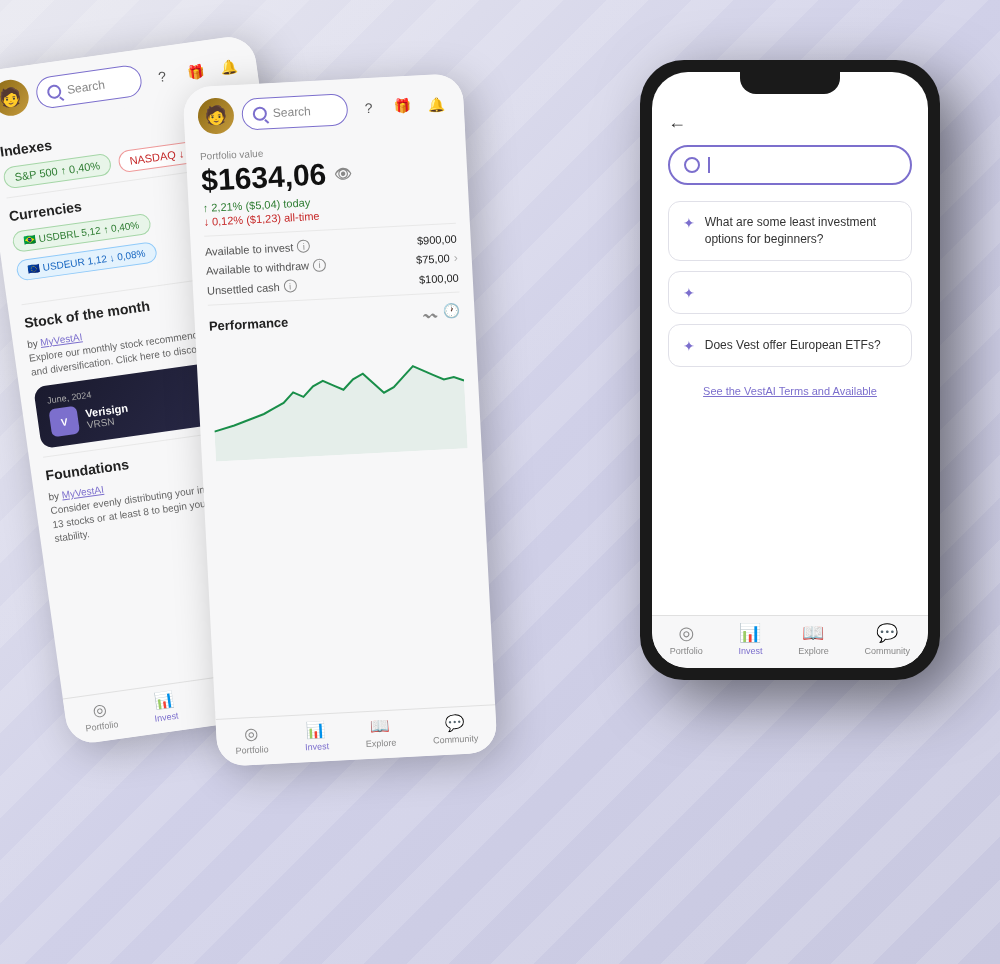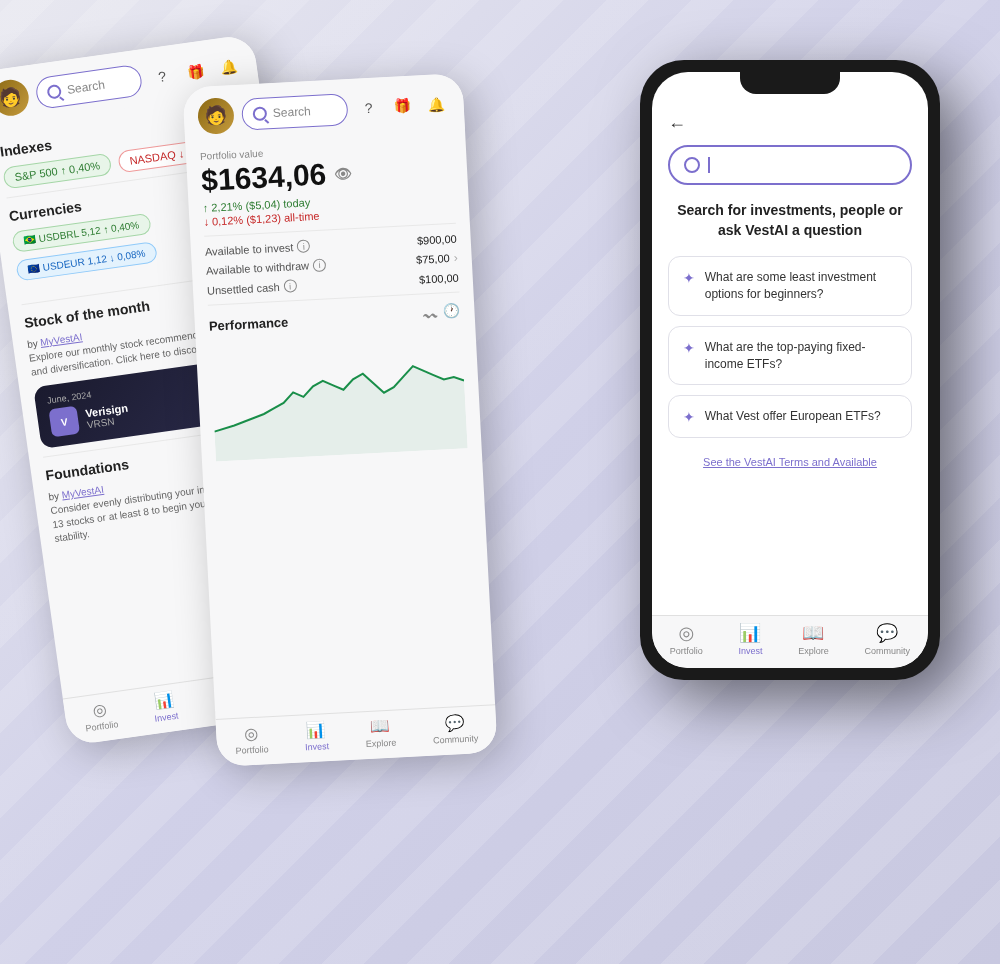--- a/index.html
+++ b/index.html
@@ -775,35 +775,33 @@
 
       <div class="back-arrow">
         <span>←</span>
       </div>
 
       <div class="s3-search-bar">
         <div class="s3-search-icon"></div>
         <div class="cursor"></div>
       </div>
 
-      <div class="s3-prompt">Search for investments, people or ask VestAI a question</div>
 
       <div class="suggestion-card">
         <span class="suggestion-star">✦</span>
         <span class="suggestion-text">What are some least investment options for beginners?</span>
       </div>
 
       <div class="suggestion-card">
         <span class="suggestion-star">✦</span>
-        <span class="suggestion-text">What are the top-paying fixed-income ETFs?</span>
       </div>
 
       <div class="suggestion-card">
         <span class="suggestion-star">✦</span>
-        <span class="suggestion-text">What Vest offer European ETFs?</span>
+        <span class="suggestion-text">Does Vest offer European ETFs?</span>
       </div>
 
       <div class="terms-link">See the VestAI Terms and Available</div>
     </div>
 
     <div class="s3-bottom-nav">
       <div class="s3-nav-item">
         <span style="font-size:18px;">◎</span>
         <span>Portfolio</span>
       </div>

